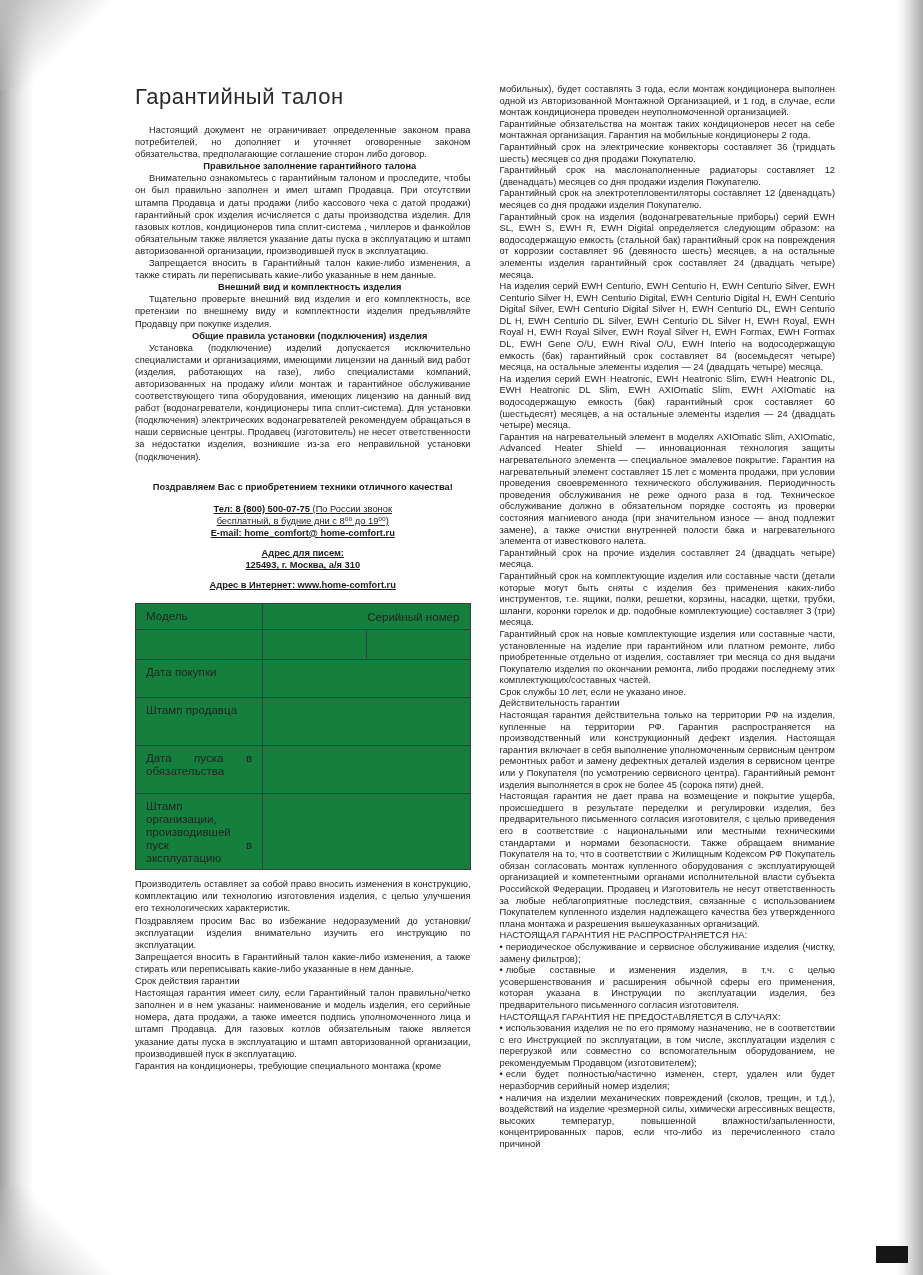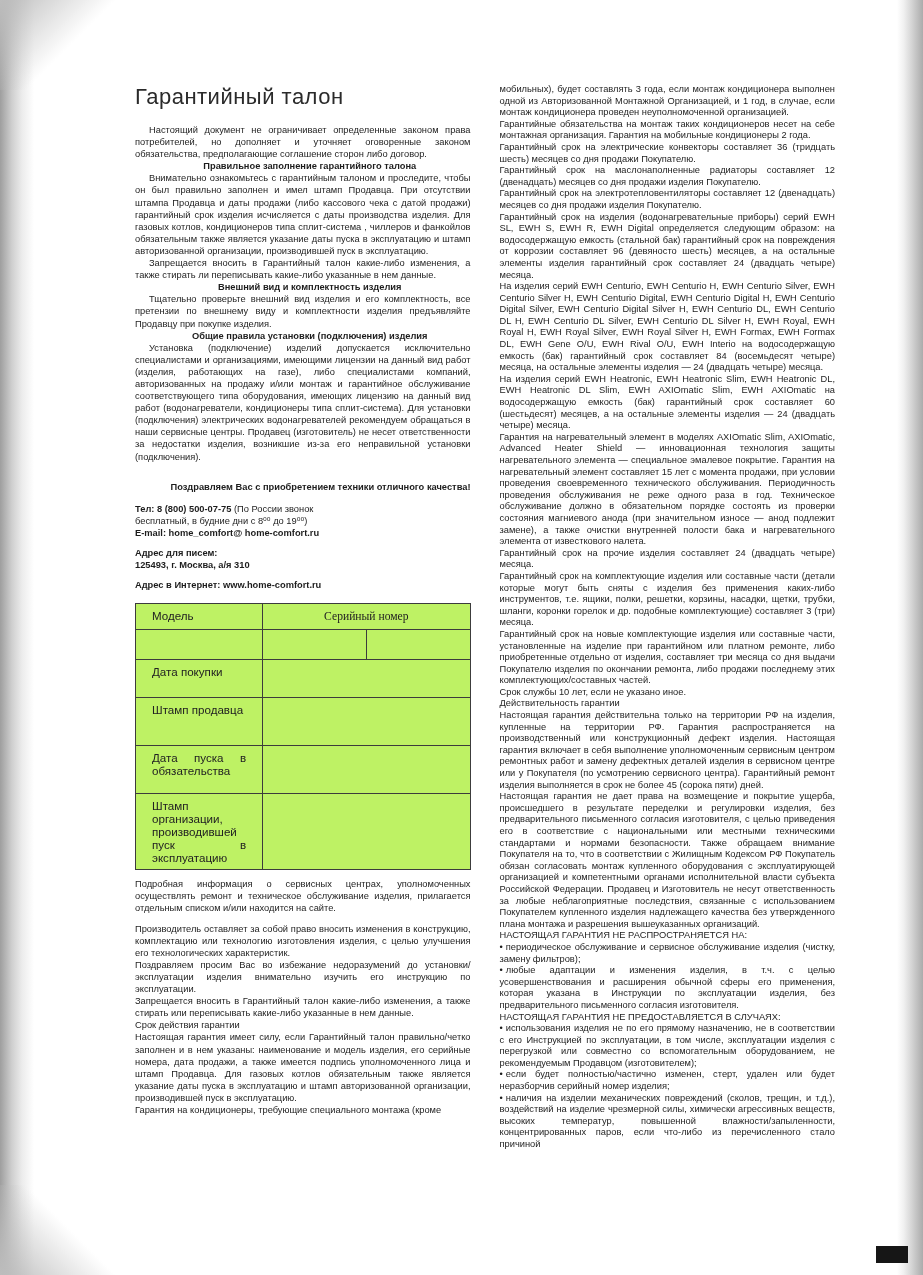--- a/index.html
+++ b/index.html
@@ -23,35 +23,35 @@
   .page-title{
     font-size:22px;font-weight:400;letter-spacing:0.5px;color:#2a2a2a;
     margin:0 0 14px 0;line-height:26px;
   }
 
   p.blk{margin:0;}
   p.blk.p{text-indent:14px;}
   p.blk.pn{text-indent:0;}
   p.blk.h{font-weight:bold;text-indent:14px;text-align:center;}
   p.blk.hn{font-weight:normal;text-align:left;}
-  p.blk.b{font-weight:bold;text-align:right;}
+  p.blk.b{font-weight:bold;text-align:center;}
   p.blk.bullet{text-align:justify;}
   p.blk.bullet .dot{margin-right:3px;}
 
   .contacts{margin-top:10px;}
-  .contacts p{margin:0;text-align:left;}
+  .contacts p{margin:0;text-align:center;text-decoration:underline;}
   .contacts .bold{font-weight:bold;}
   .contacts .group-gap{margin-top:8px;}
 
   table.wt{
     border-collapse:collapse;width:100%;margin-top:12px;
     font-size:11.6px;line-height:13px;color:#222;table-layout:fixed;
   }
-  table.wt td{border:1px solid #3c3c3c;padding:5px 16px;vertical-align:top;background:#bef264;}
-  table.wt td.center{text-align:center;vertical-align:middle;font-family:Liberation Serif, serif;}
+  table.wt td{border:1px solid #3c3c3c;padding:5px 10px;vertical-align:top;background:#15803d;}
+  table.wt td.center{text-align:right;vertical-align:middle;}
   tr.h-head{height:26px;}
   tr.h-serial{height:30px;}
   tr.h-r1{height:38px;}
   tr.h-r2{height:48px;}
   tr.h-r3{height:48px;}
   tr.h-r4{height:68px;}
 
   .after-table{margin-top:8px;}
 
   .reg-mark{position:absolute;left:876px;top:1246px;width:32px;height:17px;background:#161616;}
@@ -119,21 +119,20 @@
           <td colspan="2"></td>
         </tr>
         <tr class="h-r4">
           <td>Штамп организации, производившей пуск в эксплуатацию</td>
           <td colspan="2"></td>
         </tr>
       </tbody>
     </table>
 
     <div class="after-table">
-        <p class="blk pn">Подробная информация о сервисных центрах, уполномоченных осуществлять ремонт и техническое обслуживание изделия, прилагается отдельным списком и/или находится на сайте.</p>
         <p class="blk pn" style="margin-top: 8px;">Производитель оставляет за собой право вносить изменения в конструкцию, комплектацию или технологию изготовления изделия, с целью улучшения его технологических характеристик.</p>
         <p class="blk pn">Поздравляем просим Вас во избежание недоразумений до установки/эксплуатации изделия внимательно изучить его инструкцию по эксплуатации.</p>
         <p class="blk pn">Запрещается вносить в Гарантийный талон какие-либо изменения, а также стирать или переписывать какие-либо указанные в нем данные.</p>
         <p class="blk hn">Срок действия гарантии</p>
         <p class="blk pn">Настоящая гарантия имеет силу, если Гарантийный талон правильно/четко заполнен и в нем указаны: наименование и модель изделия, его серийные номера, дата продажи, а также имеется подпись уполномоченного лица и штамп Продавца. Для газовых котлов обязательным также является указание даты пуска в эксплуатацию и штамп авторизованной организации, производившей пуск в эксплуатацию.</p>
         <p class="blk pn">Гарантия на кондиционеры, требующие специального монтажа (кроме</p>
       </div>
   </div>
 
   <div class="col right-col">
@@ -148,21 +147,21 @@
       <p class="blk pn">Гарантия на нагревательный элемент в моделях AXIOmatic Slim, AXIOmatic, Advanced Heater Shield — инновационная технология защиты нагревательного элемента — специальное эмалевое покрытие. Гарантия на нагревательный элемент составляет 15 лет с момента продажи, при условии проведения своевременного технического обслуживания. Периодичность проведения обслуживания не реже одного раза в год. Техническое обслуживание должно в обязательном порядке состоять из проверки состояния магниевого анода (при значительном износе — анод подлежит замене), а также очистки внутренней полости бака и нагревательного элемента от известкового налета.</p>
       <p class="blk pn">Гарантийный срок на прочие изделия составляет 24 (двадцать четыре) месяца.</p>
       <p class="blk pn">Гарантийный срок на комплектующие изделия или составные части (детали которые могут быть сняты с изделия без применения каких-либо инструментов, т.е. ящики, полки, решетки, корзины, насадки, щетки, трубки, шланги, коронки горелок и др. подобные комплектующие) составляет 3 (три) месяца.</p>
       <p class="blk pn">Гарантийный срок на новые комплектующие изделия или составные части, установленные на изделие при гарантийном или платном ремонте, либо приобретенные отдельно от изделия, составляет три месяца со дня выдачи Покупателю изделия по окончании ремонта, либо продажи последнему этих комплектующих/составных частей.</p>
       <p class="blk pn">Срок службы 10 лет, если не указано иное.</p>
       <p class="blk hn">Действительность гарантии</p>
       <p class="blk pn">Настоящая гарантия действительна только на территории РФ на изделия, купленные на территории РФ. Гарантия распространяется на производственный или конструкционный дефект изделия. Настоящая гарантия включает в себя выполнение уполномоченным сервисным центром ремонтных работ и замену дефектных деталей изделия в сервисном центре или у Покупателя (по усмотрению сервисного центра). Гарантийный ремонт изделия выполняется в срок не более 45 (сорока пяти) дней.</p>
       <p class="blk pn">Настоящая гарантия не дает права на возмещение и покрытие ущерба, происшедшего в результате переделки и регулировки изделия, без предварительного письменного согласия изготовителя, с целью приведения его в соответствие  с национальными  или местными техническими  стандартами и нормами  безопасности. Также обращаем внимание Покупателя на то, что в соответствии с Жилищным Кодексом РФ Покупатель обязан согласовать монтаж купленного оборудования с эксплуатирующей организацией и компетентными органами исполнительной власти субъекта Российской Федерации. Продавец и Изготовитель не несут ответственность за любые неблагоприятные последствия, связанные с использованием Покупателем купленного изделия надлежащего качества без утвержденного плана монтажа и разрешения вышеуказанных организаций.</p>
       <p class="blk pn">НАСТОЯЩАЯ ГАРАНТИЯ НЕ РАСПРОСТРАНЯЕТСЯ НА:</p>
       <p class="blk bullet"><span class="dot">•</span><span>периодическое обслуживание и сервисное обслуживание изделия (чистку, замену фильтров);</span></p>
-      <p class="blk bullet"><span class="dot">•</span><span>любые адаптации и изменения изделия, в т.ч. с целью усовершенствования и расширения обычной сферы его применения, которая  указана в Инструкции по эксплуатации изделия, без предварительного письменного согласия изготовителя.</span></p>
+      <p class="blk bullet"><span class="dot">•</span><span>любые составные и изменения изделия, в т.ч. с целью усовершенствования и расширения обычной сферы его применения, которая  указана в Инструкции по эксплуатации изделия, без предварительного письменного согласия изготовителя.</span></p>
       <p class="blk pn">НАСТОЯЩАЯ ГАРАНТИЯ НЕ ПРЕДОСТАВЛЯЕТСЯ В СЛУЧАЯХ:</p>
       <p class="blk bullet"><span class="dot">•</span><span>использования изделия не по его прямому назначению, не в соответствии с его Инструкцией по эксплуатации, в том числе, эксплуатации изделия с перегрузкой или совместно со вспомогательным оборудованием, не рекомендуемым Продавцом (изготовителем);</span></p>
       <p class="blk bullet"><span class="dot">•</span><span>если будет полностью/частично изменен, стерт, удален или будет неразборчив серийный номер изделия;</span></p>
       <p class="blk bullet"><span class="dot">•</span><span>наличия на изделии механических повреждений (сколов, трещин, и т.д.), воздействий на изделие чрезмерной силы, химически агрессивных веществ, высоких температур, повышенной влажности/запыленности, концентрированных паров, если что-либо из перечисленного стало причиной</span></p>
     </div>
 
 </div>
 
 <div class="reg-mark"></div>
 

